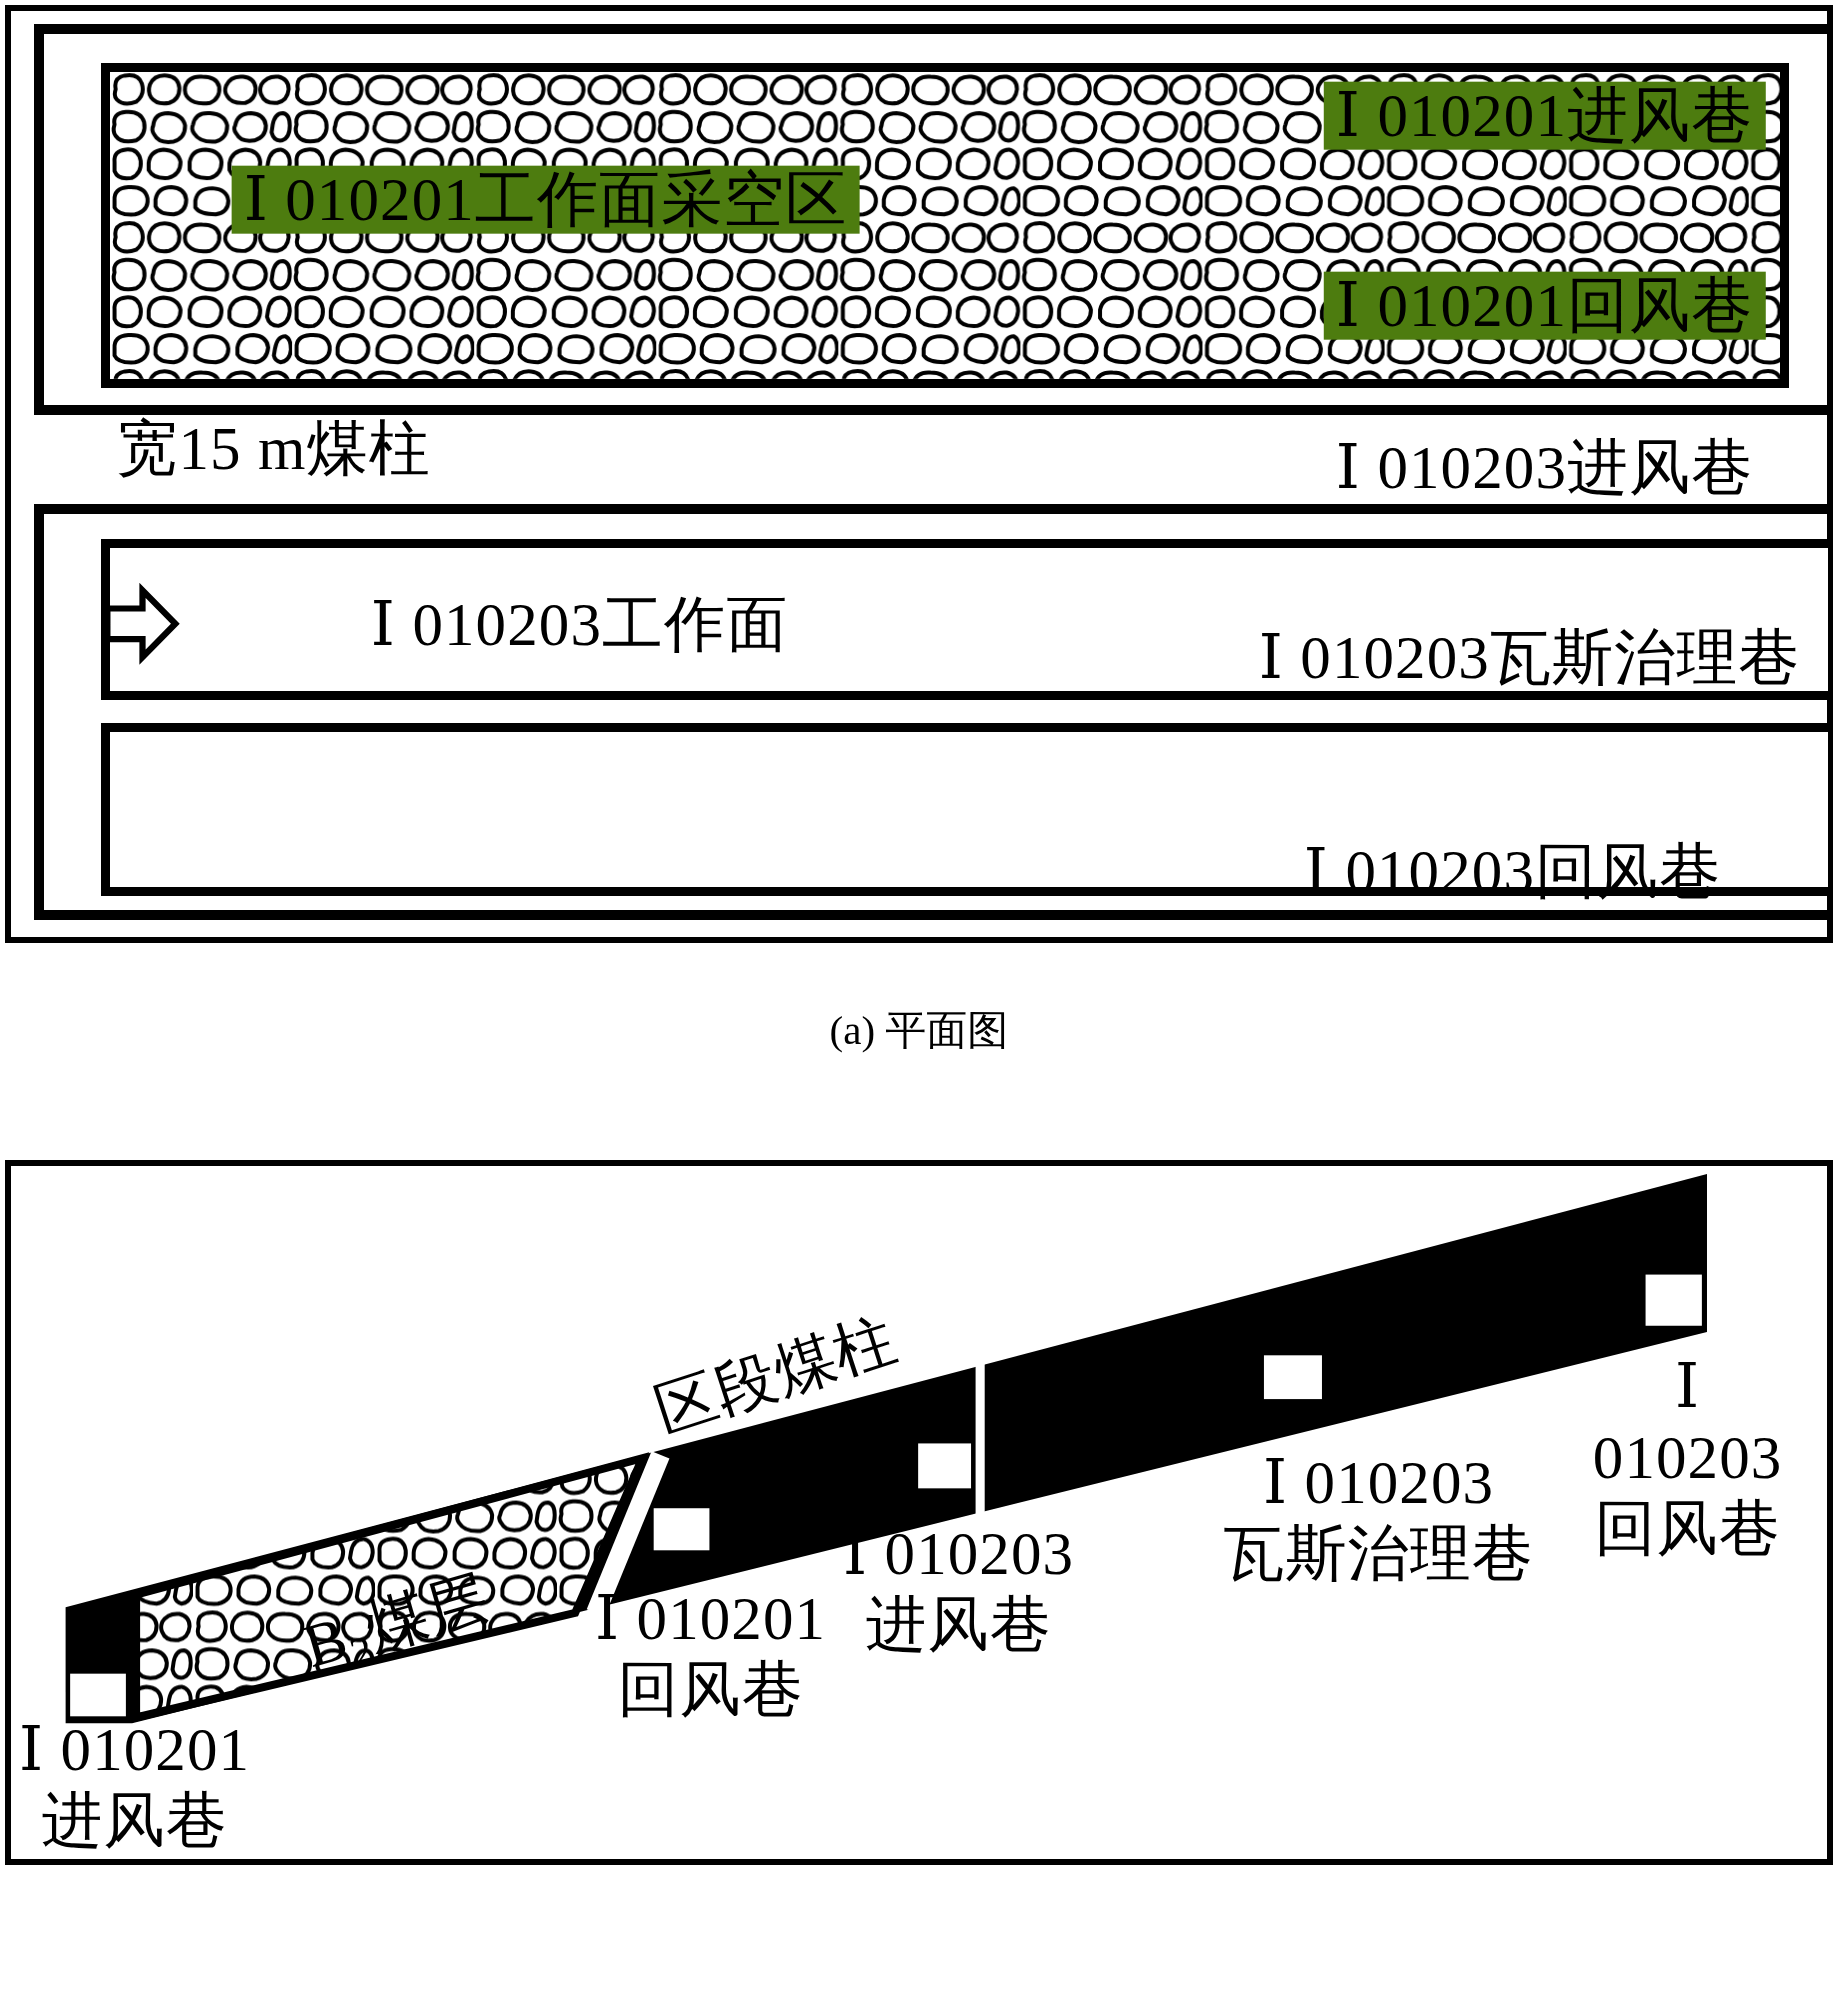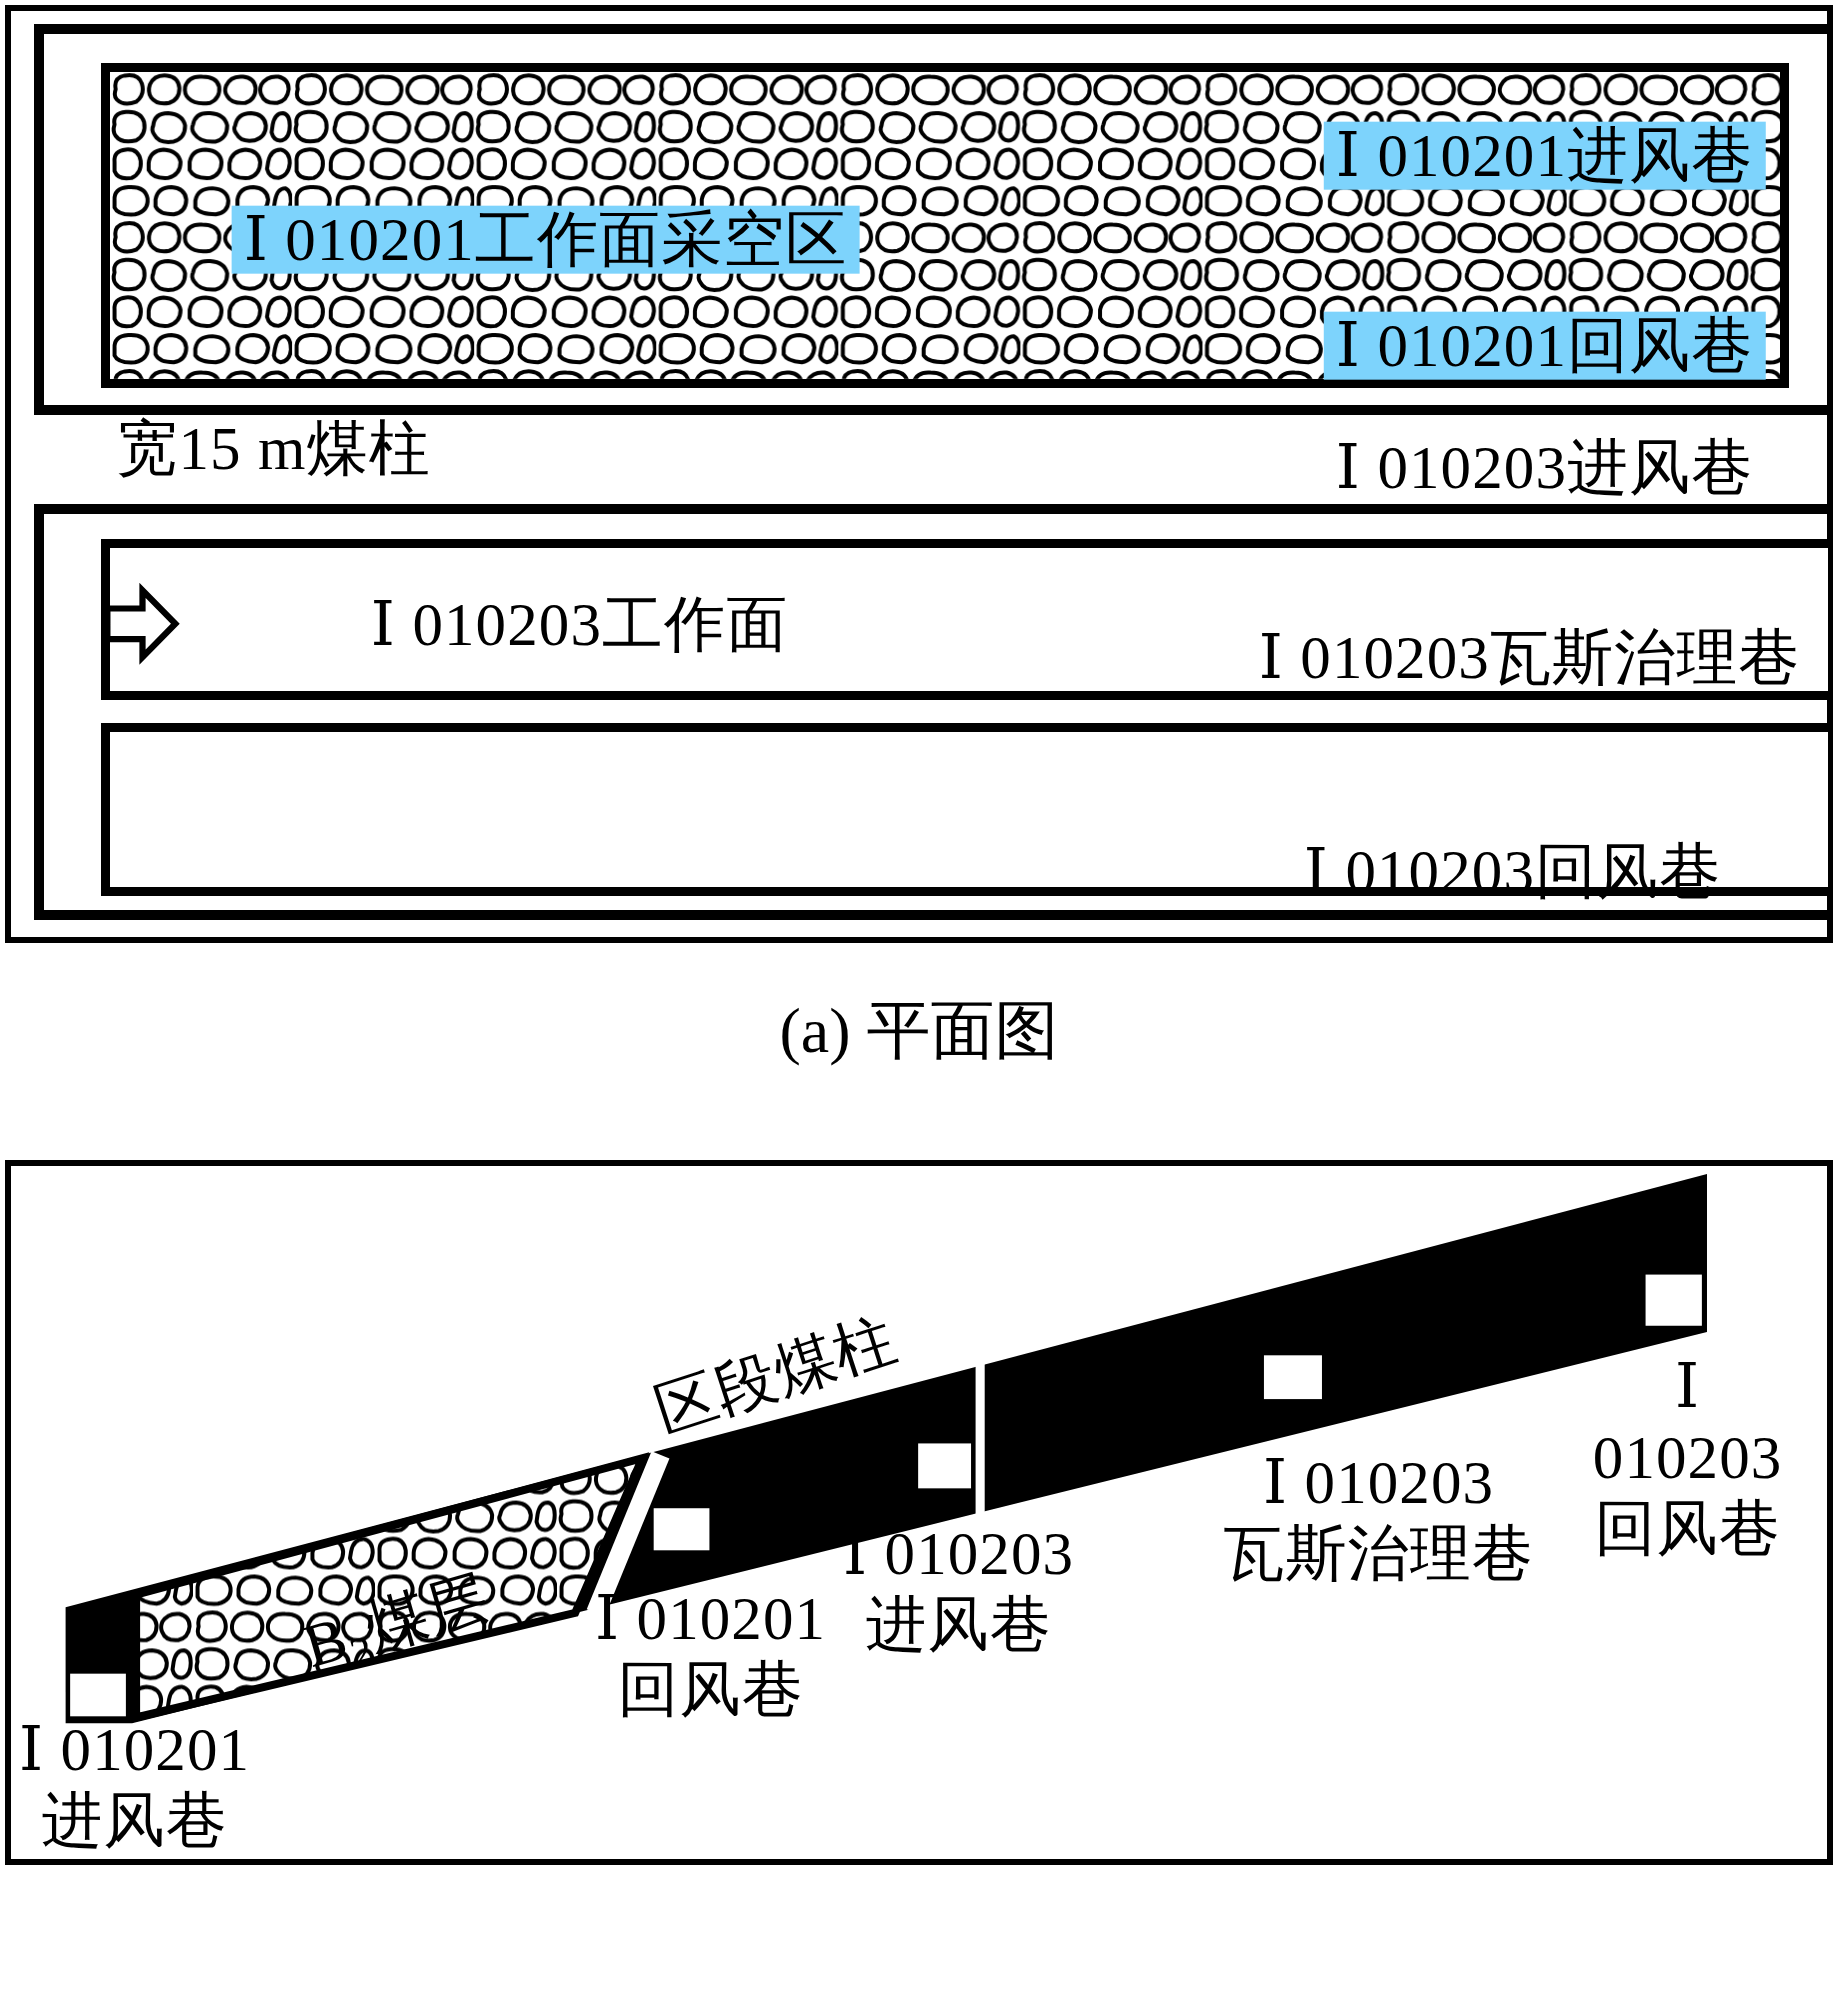--- a/index.html
+++ b/index.html
@@ -11,23 +11,23 @@
   .boxA{position:absolute;border:10.2px solid #000;border-right-width:0;right:-1.1px;background:transparent;}
   .boxB{position:absolute;border:9px solid #000;border-right-width:0;right:-1.1px;background:#fff;}
   .box1{left:23px;top:13.7px;height:371px;}
   .box2{left:23px;top:493px;height:396px;}
   .boxWF{left:90px;top:528px;height:143px;}
   .boxRet{left:90px;top:712px;height:155px;}
   .rubbleBox{position:absolute;left:90px;top:52px;width:1670px;height:307px;border:9px solid #000;}
   .rubbleBox svg{display:block;width:100%;height:100%;}
   .lbl{position:absolute;transform:translate(-50%,-50%);font-size:61px;line-height:1.05;
        white-space:nowrap;text-align:center;letter-spacing:1.1px;}
-  .lbl.bg{background:#7dd3fc;padding:2.3px 12.5px;margin-top:40px;}
+  .lbl.bg{background:#4d7c0f;padding:2.3px 12.5px;}
   .lbl.two{white-space:normal;line-height:1.16;}
-  .caption{position:absolute;transform:translate(-50%,-50%);font-size:64px;white-space:nowrap;}
+  .caption{position:absolute;transform:translate(-50%,-50%);font-size:41px;white-space:nowrap;}
   .rot18{transform:translate(-50%,-50%) rotate(-18deg);}
   .rot16{transform:translate(-50%,-50%) rotate(-16deg);}
   .arrowSvg{position:absolute;left:86px;top:572px;width:91px;height:85px;}
   .bandSvg{position:absolute;left:0;top:0;width:100%;height:100%;}
   sub{font-size:70%;}
   .stone{fill:#fff;stroke:#000;stroke-width:7;stroke-linejoin:round;}
 </style>
 </head>
 <body>
 

